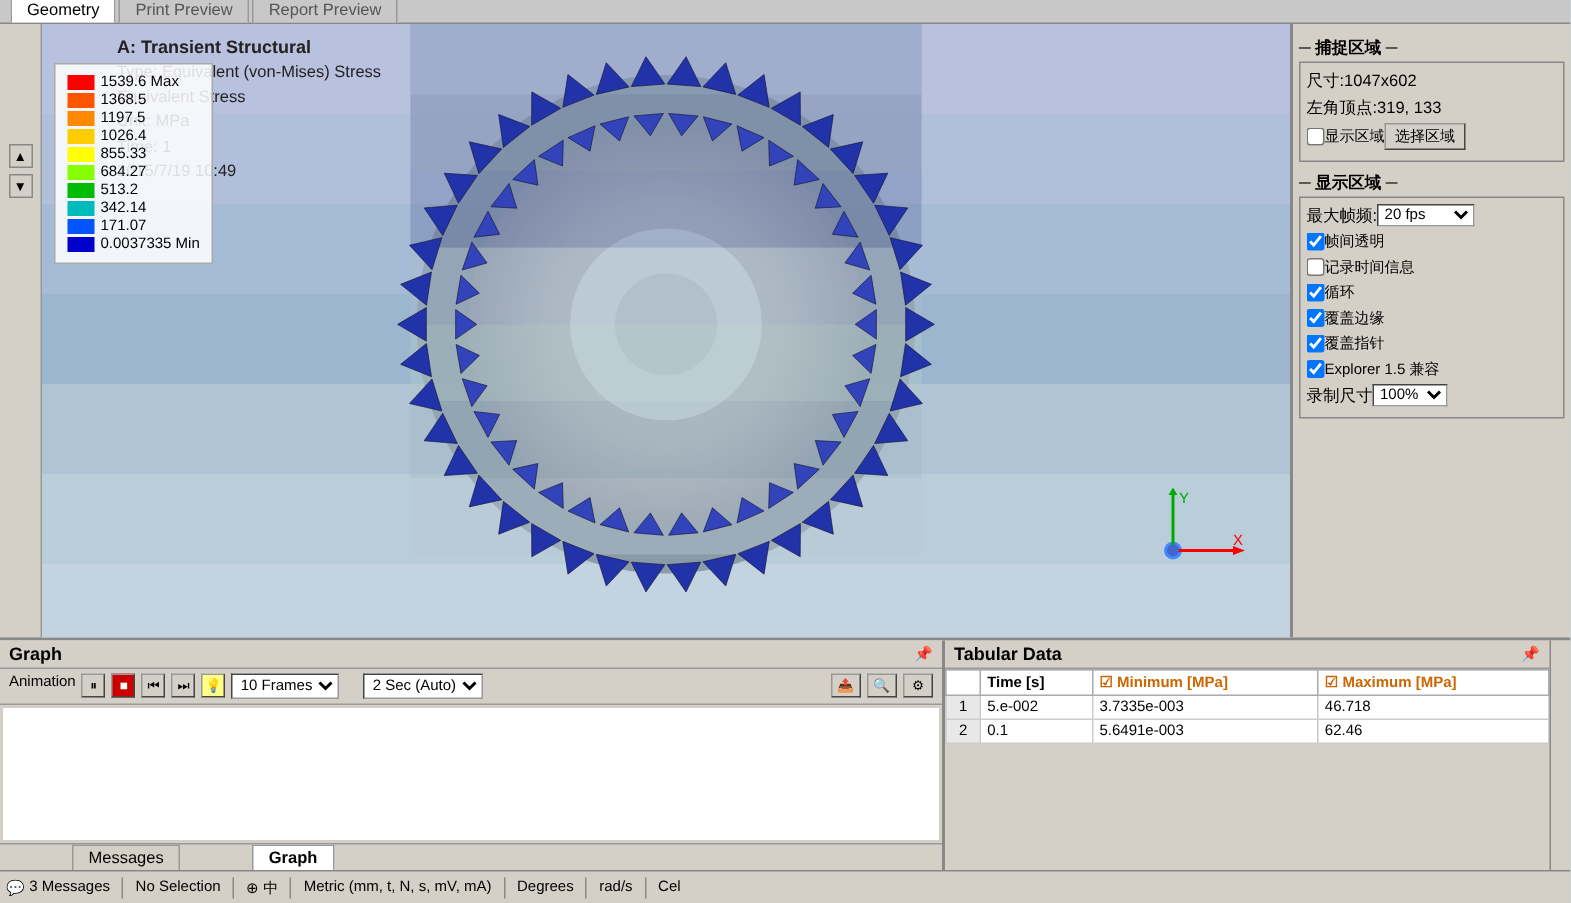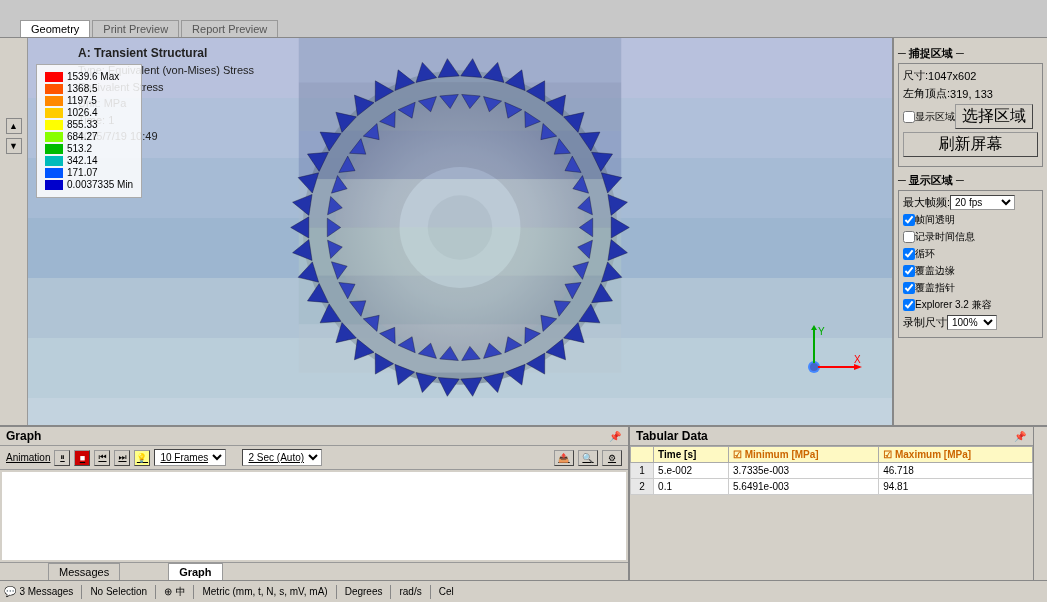--- a/index.html
+++ b/index.html
@@ -23,72 +23,72 @@
     .legend-item { display: flex; align-items: center; gap: 4px; font-size: 10px; margin-bottom: 1px; }
     .legend-color { width: 18px; height: 10px; display: inline-block; }
 
     
     .gear-svg { position: absolute; top: 0; left: 0; width: 100%; height: 100%; }
 
     
     .axis-indicator { position: absolute; bottom: 30px; right: 30px; width: 70px; height: 70px; }
 
     
-    .capture-panel { width: 155px; background: #d4d0c8; border-left: 2px solid #888; padding: 4px; font-size: 11px; }
+    .capture-panel { width: 187px; background: #d4d0c8; border-left: 2px solid #888; padding: 4px; font-size: 11px; }
     .capture-panel .section-title { font-size: 11px; font-weight: bold; margin: 4px 0 2px 0; }
     .capture-panel .section-box { border: 1px solid #888; padding: 4px; margin-bottom: 6px; background: #d4d0c8; }
     .capture-panel .row { display: flex; align-items: center; gap: 0; margin-bottom: 3px; }
     .capture-panel label { font-size: 10px; }
     .capture-panel input[type="checkbox"] { width: 12px; height: 12px; }
-    .capture-panel button { font-size: 16px; padding: 1px 6px; background: #d4d0c8; border: 1px outset #999; cursor: pointer; }
+    .capture-panel button { font-size: 10px; padding: 1px 6px; background: #d4d0c8; border: 1px outset #999; cursor: pointer; }
     .capture-panel select { font-size: 10px; border: 1px inset #999; background: white; }
     .btn-wide { width: 100%; margin-bottom: 2px; }
     .fps-select { width: 65px; }
     .pct-select { width: 50px; }
 
     
     .bottom-area { height: 155px; display: flex; border-top: 2px solid #888; }
 
     
     .graph-panel { width: 630px; background: #d4d0c8; border-right: 2px solid #888; display: flex; flex-direction: column; }
     .graph-header { background: #d4d0c8; padding: 2px 6px; display: flex; align-items: center; justify-content: space-between; border-bottom: 1px solid #999; }
     .graph-title { font-size: 12px; font-weight: bold; }
-    .graph-toolbar { display: flex; align-items: center; gap: 4px; padding: 3px 6px; border-bottom: 1px solid #999; text-decoration: underline; }
+    .graph-toolbar { display: flex; align-items: flex-start; gap: 4px; padding: 3px 6px; border-bottom: 1px solid #999; }
     .graph-toolbar span { font-size: 10px; }
     .anim-btn { width: 16px; height: 16px; background: #d4d0c8; border: 1px outset #999; cursor: pointer; display: flex; align-items: center; justify-content: center; font-size: 9px; }
     .graph-select { font-size: 10px; border: 1px inset #999; background: white; padding: 1px; }
     .graph-content { flex: 1; background: white; margin: 2px; }
     .graph-tabs { display: flex; border-top: 1px solid #999; }
     .graph-tab { padding: 2px 10px; font-size: 11px; background: #d4d0c8; border: 1px solid #999; border-bottom: none; cursor: pointer; margin-left: 48px; }
     .graph-tab.active { background: white; font-weight: bold; }
 
     
     .tabular-panel { flex: 1; background: #d4d0c8; display: flex; flex-direction: column; }
     .tabular-header { padding: 2px 6px; display: flex; align-items: center; justify-content: space-between; border-bottom: 1px solid #999; }
     .tabular-title { font-size: 12px; font-weight: bold; }
     .tabular-table { flex: 1; overflow: auto; }
     table { width: 100%; border-collapse: collapse; font-size: 10px; }
-    th { background: #fef9c3; border: 1px solid #aaa; padding: 2px 4px; text-align: left; white-space: nowrap; }
+    th { background: #ffffff; border: 1px solid #aaa; padding: 2px 4px; text-align: left; white-space: nowrap; }
     td { border: 1px solid #ccc; padding: 2px 4px; background: white; }
     td.row-num { background: #e8e8e8; text-align: center; }
 
     
     .status-bar { height: 22px; background: #d4d0c8; border-top: 1px solid #888; display: flex; align-items: center; font-size: 10px; padding: 0 4px; gap: 8px; }
     .status-item { display: flex; align-items: center; gap: 3px; }
     .status-sep { width: 1px; height: 14px; background: #888; }
 
     
     .viewport-info { position: absolute; top: 6px; left: 50px; font-size: 11px; color: #222; z-index: 10; line-height: 1.5; }
     .viewport-info .title { font-weight: bold; font-size: 12px; }
 
     
     .band { position: absolute; left: 0; right: 0; }
 
     
-    .tab-bar { height: 38px; background: #c8c8c8; display: flex; align-items: flex-end; padding-left: 20px; border-bottom: 1px solid #888; }
+    .tab-bar { height: 16px; background: #c8c8c8; display: flex; align-items: flex-end; padding-left: 7px; border-bottom: 1px solid #888; }
     .tab-item { padding: 2px 10px; font-size: 11px; background: #d4d0c8; border: 1px solid #999; border-bottom: none; cursor: pointer; margin-right: 2px; }
     .tab-item.active { background: white; }
     .tab-item.inactive { background: #c8c8c8; color: #555; }
 
     .pin-icon { font-size: 10px; color: #555; cursor: pointer; }
     .scrollbar-stub { width: 14px; background: #d4d0c8; border-left: 1px solid #888; }
   </style>
 </head>
 <body>
 
@@ -320,23 +320,20 @@
         </div>
         <div class="row">
           <span>左角顶点:</span>
           <span>319, 133</span>
         </div>
         <div class="row">
           <input type="checkbox" style="">
           <label>显示区域</label>
           <button>选择区域</button>
         </div>
-        <div class="row">
-          <button class="btn-wide">刷新屏幕</button>
-        </div>
       </div>
 
       <div class="section-title">─ 显示区域 ─</div>
       <div class="section-box">
         <div class="row">
           <span>最大帧频:</span>
           <select class="fps-select">
             <option>20 fps</option>
             <option>10 fps</option>
             <option>30 fps</option>
@@ -357,21 +354,21 @@
         <div class="row">
           <input type="checkbox" checked="" style="">
           <label>覆盖边缘</label>
         </div>
         <div class="row">
           <input type="checkbox" checked="" style="">
           <label>覆盖指针</label>
         </div>
         <div class="row">
           <input type="checkbox" checked="" style="">
-          <label>Explorer 3.2 兼容</label>
+          <label>Explorer 1.5 兼容</label>
         </div>
         <div class="row">
           <span>录制尺寸</span>
           <select class="pct-select">
             <option>100%</option>
             <option>75%</option>
             <option>50%</option>
           </select>
         </div>
       </div>
@@ -434,21 +431,21 @@
             <tr>
               <td class="row-num">1</td>
               <td>5.e-002</td>
               <td>3.7335e-003</td>
               <td>46.718</td>
             </tr>
             <tr>
               <td class="row-num">2</td>
               <td>0.1</td>
               <td>5.6491e-003</td>
-              <td>94.81</td>
+              <td>62.46</td>
             </tr>
           </tbody>
         </table>
       </div>
     </div>
 
     <div class="scrollbar-stub"></div>
   </div>
 
   <div class="status-bar">

